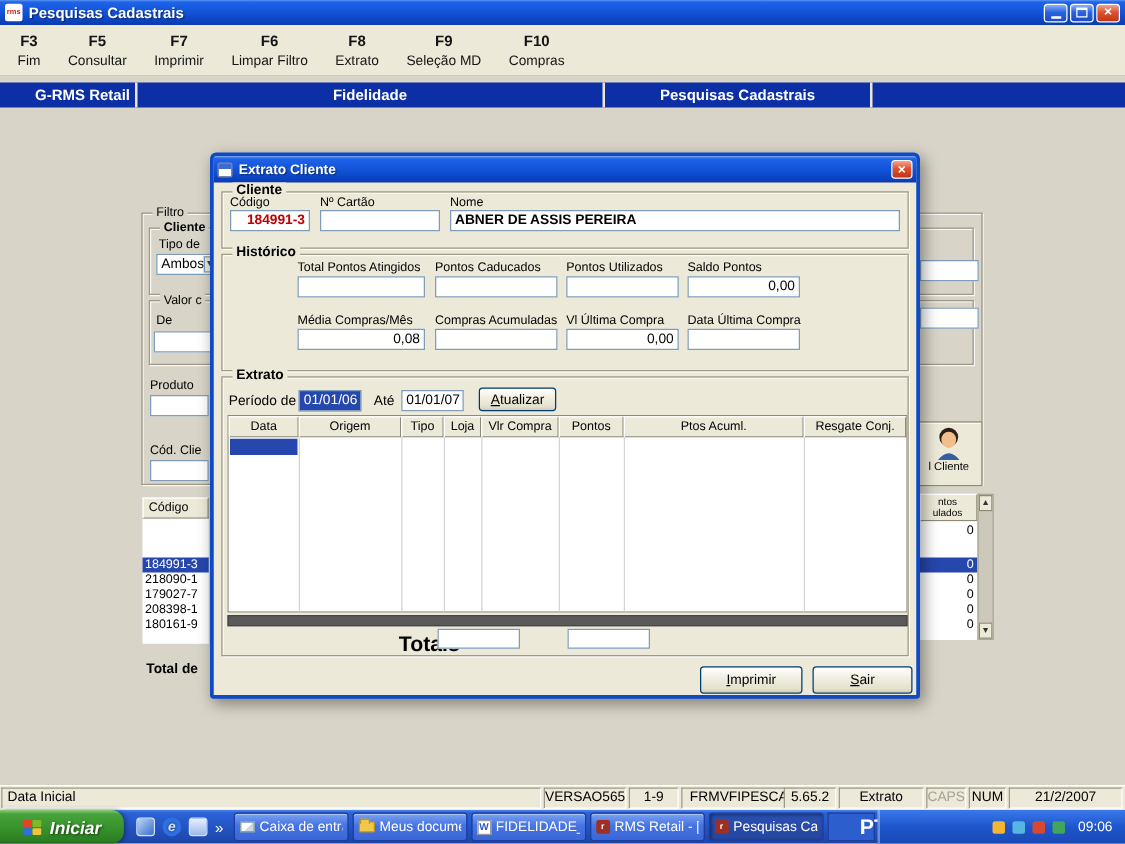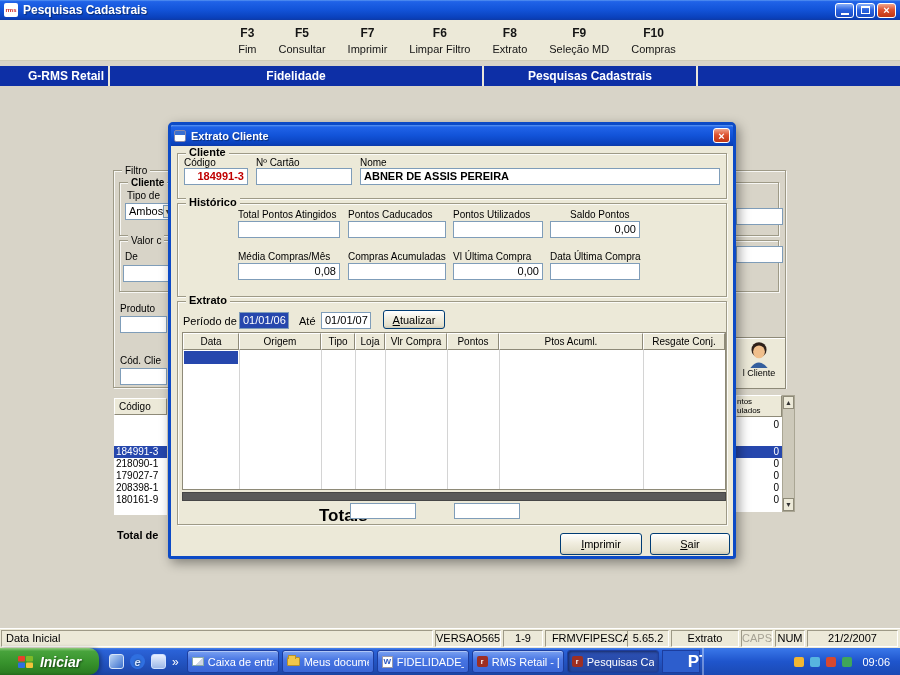--- a/index.html
+++ b/index.html
@@ -16,21 +16,21 @@
   .title-text { color:#fff; font-weight:bold; font-size:12px; flex:1; text-shadow:1px 1px 1px rgba(0,0,0,.45); }
   .tb-btn { width:19px; height:15px; margin-left:2px; border:1px solid #fff; border-radius:3px;
     display:flex; align-items:center; justify-content:center; color:#fff; font-size:11px; font-weight:bold; }
   .tb-btn.minmax { background:linear-gradient(180deg,#8ab0f8,#2a63e0 45%,#1a4cc4); }
   .tb-btn.close { background:linear-gradient(180deg,#f0a58c,#de5230 45%,#c03614); }
   .glyph-min { display:block; width:8px; height:2px; background:#fff; margin-top:8px; }
   .glyph-max { display:block; width:9px; height:8px; border:1px solid #fff; border-top-width:2px; }
 
   
   .toolbar { position:absolute; left:0; top:20px; width:900px; height:41px; background:#ece9d8;
-    border-bottom:1px solid #cfcbb8; display:flex; gap:22px; padding:6px 0 0 14px; z-index:5;justify-content:center; }
+    border-bottom:1px solid #cfcbb8; display:flex; gap:22px; padding:6px 0 0 14px; z-index:5; }
   .tool { text-align:center; cursor:default; }
   .tkey { font-size:12px; font-weight:bold; color:#151515; }
   .tlabel { font-size:11px; color:#151515; margin-top:3px; white-space:nowrap; }
 
   
   .navbar { position:absolute; left:0; top:66px; width:900px; height:20px; background:#0d2fa6; display:flex; z-index:5; }
   .nav-seg { color:#fff; font-weight:bold; font-size:12px; display:flex; align-items:center; justify-content:center;
     height:100%; border-right:2px solid #e9e6da; white-space:nowrap; }
   .seg1 { width:110px;padding-left:24px; } .seg2 { width:374px; } .seg3 { width:214px; }
 
@@ -226,21 +226,21 @@
 
   <div class="avatar-btn">
     <svg width="26" height="28" viewBox="0 0 24 26">
       <circle cx="12" cy="9" r="7" fill="#2e2019"></circle>
       <ellipse cx="12" cy="11" rx="5.5" ry="6" fill="#f0bf8c"></ellipse>
       <path d="M4 26 q8 -10 16 0 z" fill="#355f9e"></path>
     </svg>
     <span class="avatar-lbl">l Cliente</span>
   </div>
 
-  <div class="gridhead" style="left:736px;top:395px;width:46px;height:22px;font-size:8px;line-height:9px;text-align:left;padding:1px 2px 0 0;">
+  <div class="gridhead" style="left:736px;top:395px;width:46px;height:22px;font-size:8px;line-height:9px;text-align:center;padding:1px 2px 0 0;">
     <div>ntos</div>
     <div>ulados</div>
   </div>
   <div class="bglist" style="left:736px;top:417px;width:46px;height:95px;">
     <div class="zrow" style="top:2px;">0</div>
     <div class="zrow selected" style="top:29px;">0</div>
     <div class="zrow" style="top:41px;">0</div>
     <div class="zrow" style="top:53px;">0</div>
     <div class="zrow" style="top:65px;">0</div>
     <div class="zrow" style="top:77px;">0</div>
@@ -266,21 +266,21 @@
         <div class="field" style="left:78px;top:14px;width:96px;"></div>
         <span class="lbl" style="left:182px;top:3px;">Nome</span>
         <div class="field boldv" style="left:182px;top:14px;width:360px;">ABNER DE ASSIS PEREIRA</div>
       </div>
 
       <div class="fieldset" style="left:6px;top:57px;width:550px;height:94px;">
         <span class="legend on-dialog">Histórico</span>
         <span class="lbl" style="left:60px;top:5px;">Total Pontos Atingidos</span>
         <span class="lbl" style="left:170px;top:5px;">Pontos Caducados</span>
         <span class="lbl" style="left:275px;top:5px;">Pontos Utilizados</span>
-        <span class="lbl" style="left:392px;top:5px;">Saldo Pontos</span>
+        <span class="lbl" style="left:372px;top:5px;">Saldo Pontos</span>
         <div class="field right" style="left:60px;top:17px;width:102px;"></div>
         <div class="field right" style="left:170px;top:17px;width:98px;"></div>
         <div class="field right" style="left:275px;top:17px;width:90px;"></div>
         <div class="field right" style="left:372px;top:17px;width:90px;">0,00</div>
         <span class="lbl" style="left:60px;top:47px;">Média Compras/Mês</span>
         <span class="lbl" style="left:170px;top:47px;">Compras Acumuladas</span>
         <span class="lbl" style="left:275px;top:47px;">Vl Última Compra</span>
         <span class="lbl" style="left:372px;top:47px;">Data Última Compra</span>
         <div class="field right" style="left:60px;top:59px;width:102px;">0,08</div>
         <div class="field right" style="left:170px;top:59px;width:98px;"></div>

